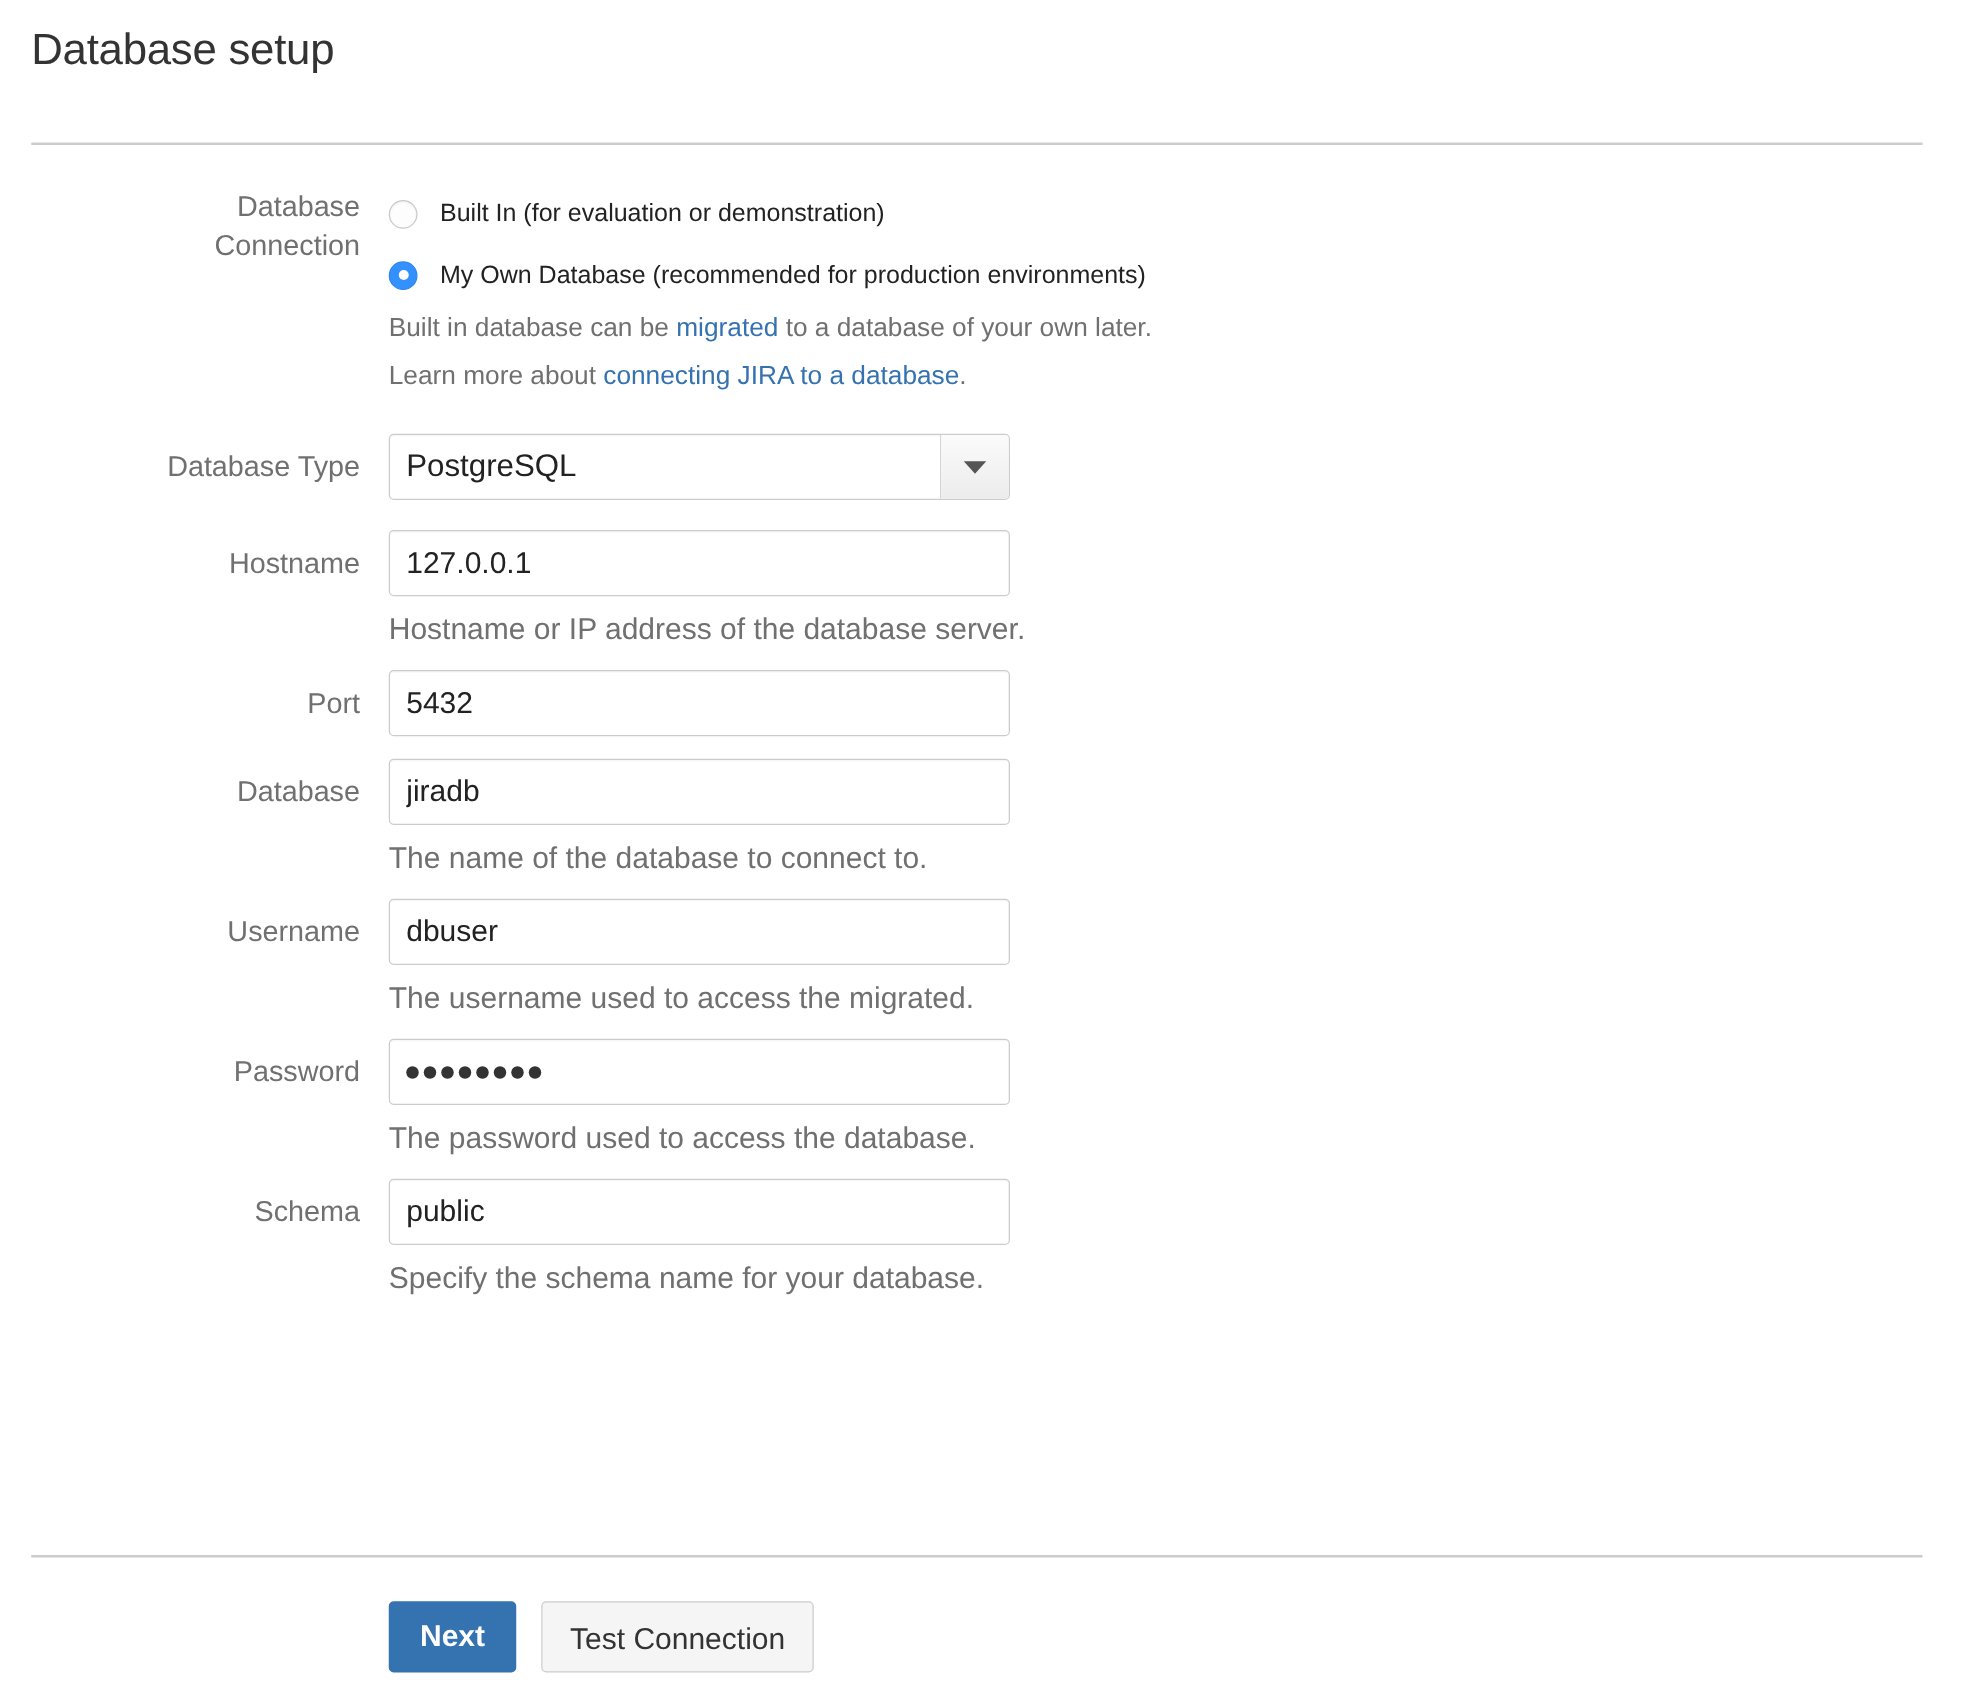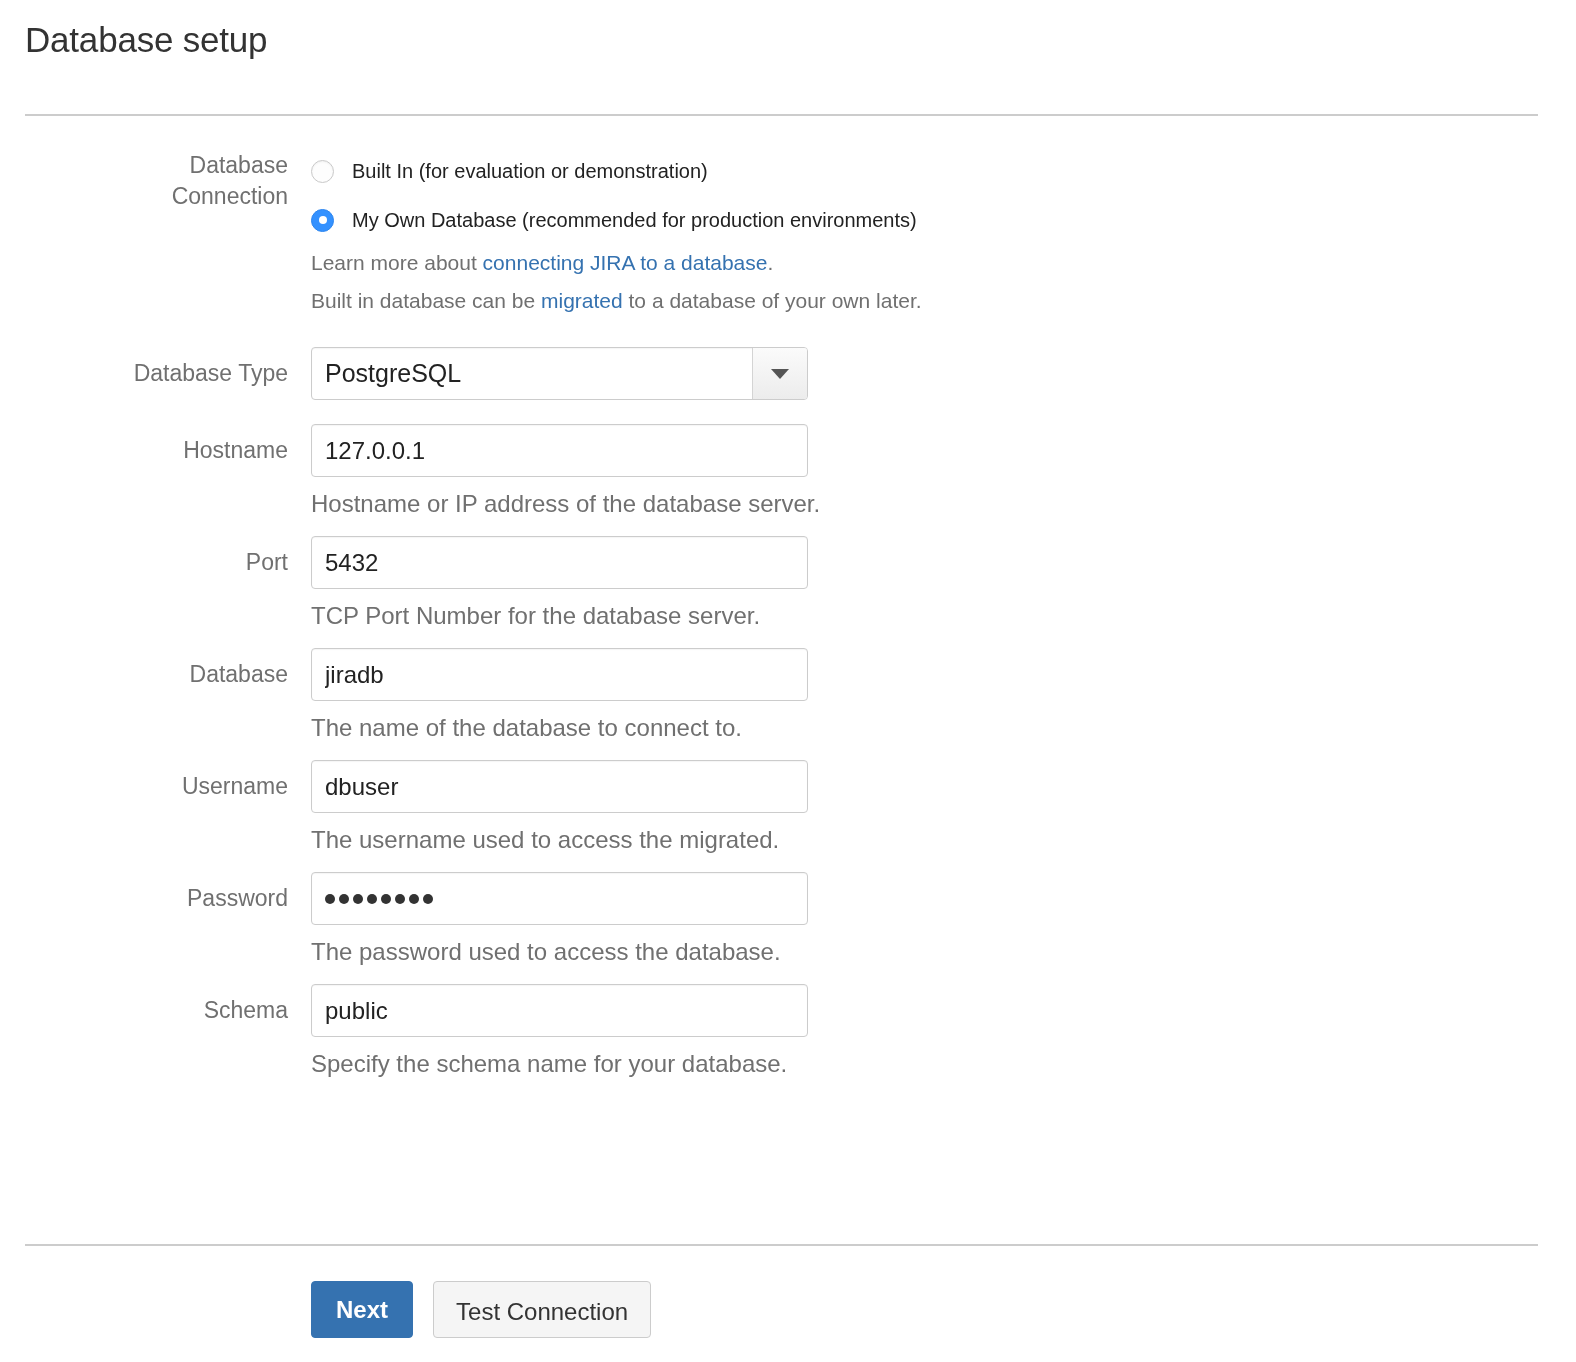--- a/index.html
+++ b/index.html
@@ -250,22 +250,22 @@
     <div class="control">
       <div class="radio-block">
         <label class="radio-line">
           <span class="radio off"></span>
           <span class="radio-text">Built In (for evaluation or demonstration)</span>
         </label>
         <label class="radio-line">
           <span class="radio on"></span>
           <span class="radio-text">My Own Database (recommended for production environments)</span>
         </label>
+        <div class="hint"><span>Built in database can be </span><a class="link" href="#">migrated</a><span> to a database of your own later.</span></div>
         <div class="hint"><span>Learn more about </span><a class="link" href="#">connecting JIRA to a database</a><span>.</span></div>
-        <div class="hint"><span>Built in database can be </span><a class="link" href="#">migrated</a><span> to a database of your own later.</span></div>
       </div>
     </div>
   </div>
 
   <div class="field-row" style="margin-top:32px;">
     <div class="label" style="line-height:53px;">Database Type</div>
     <div class="control">
       <div class="select-wrap">
         <span class="select-value">PostgreSQL</span>
         <span class="select-arrow-box">
@@ -280,21 +280,20 @@
     <div class="control">
       <input class="text-input" type="text" value="127.0.0.1" style="">
       <div class="desc">Hostname or IP address of the database server.</div>
     </div>
   </div>
 
   <div class="field-row" style="margin-top:18px;">
     <div class="label" style="line-height:53px;">Port</div>
     <div class="control">
       <input class="text-input" type="text" value="5432" style="">
-      <div class="desc">TCP Port Number for the database server.</div>
     </div>
   </div>
 
   <div class="field-row" style="margin-top:18px;">
     <div class="label" style="line-height:53px;">Database</div>
     <div class="control">
       <input class="text-input" type="text" value="jiradb" style="">
       <div class="desc">The name of the database to connect to.</div>
     </div>
   </div>

